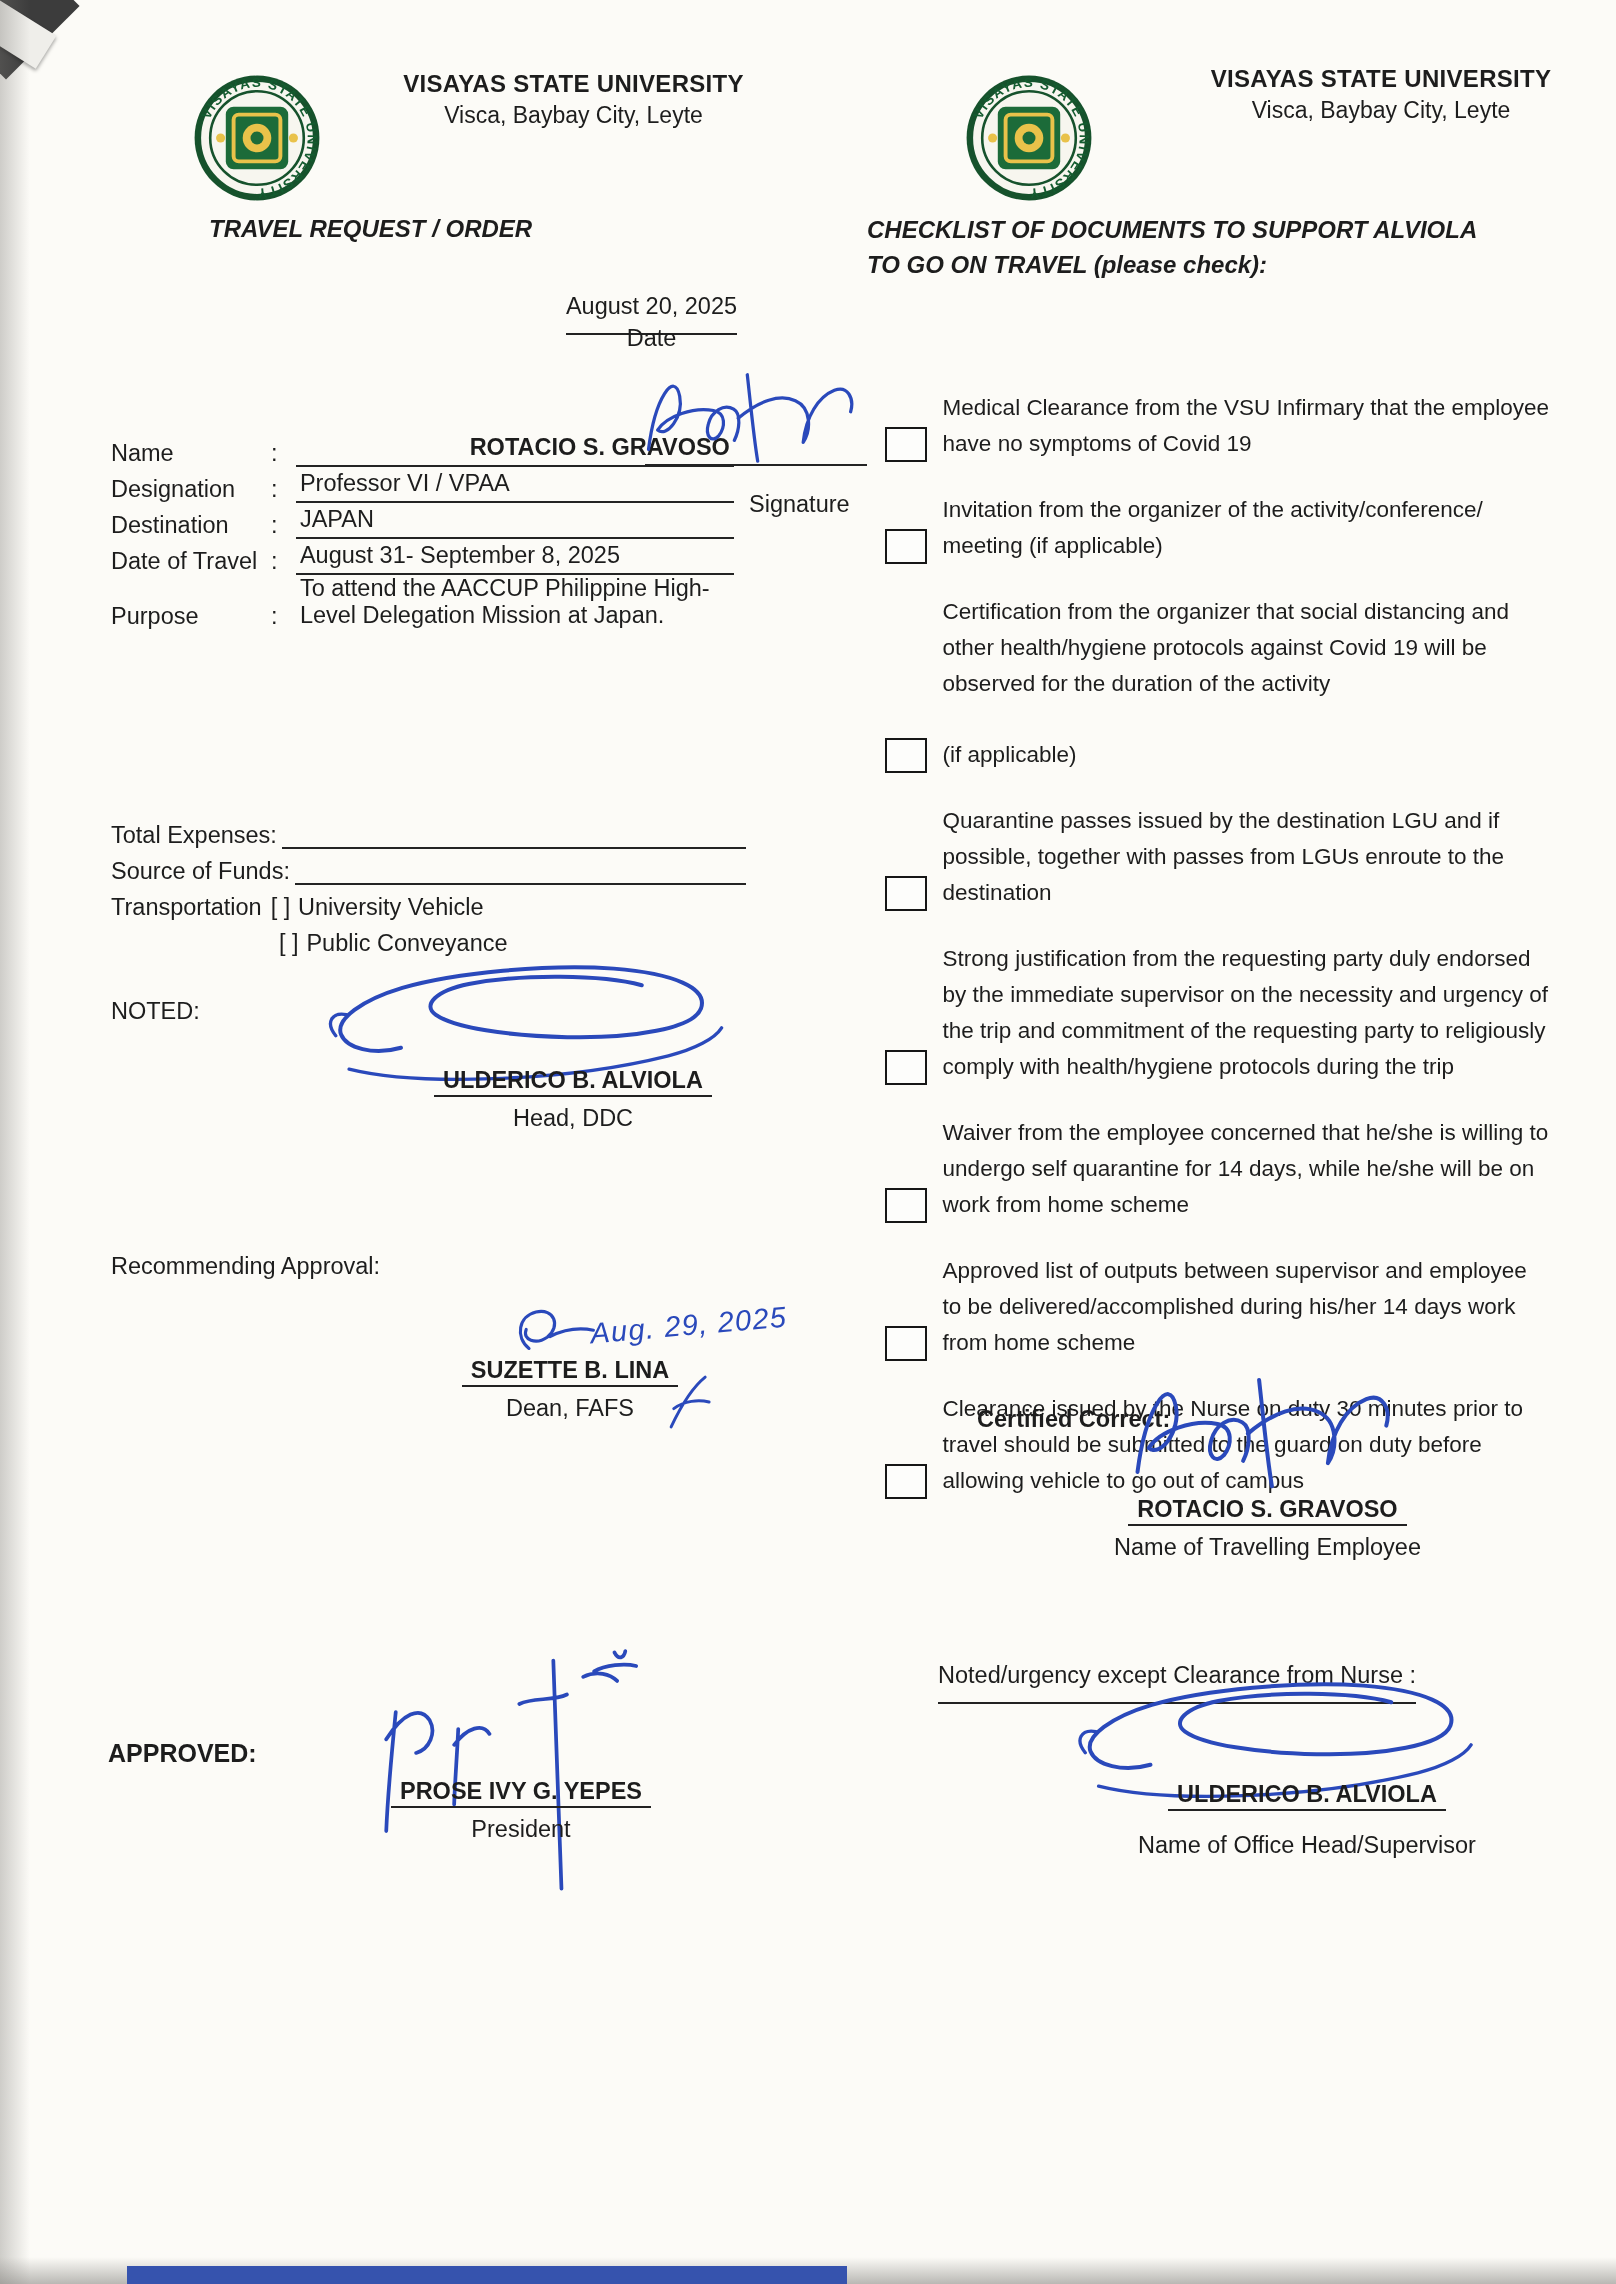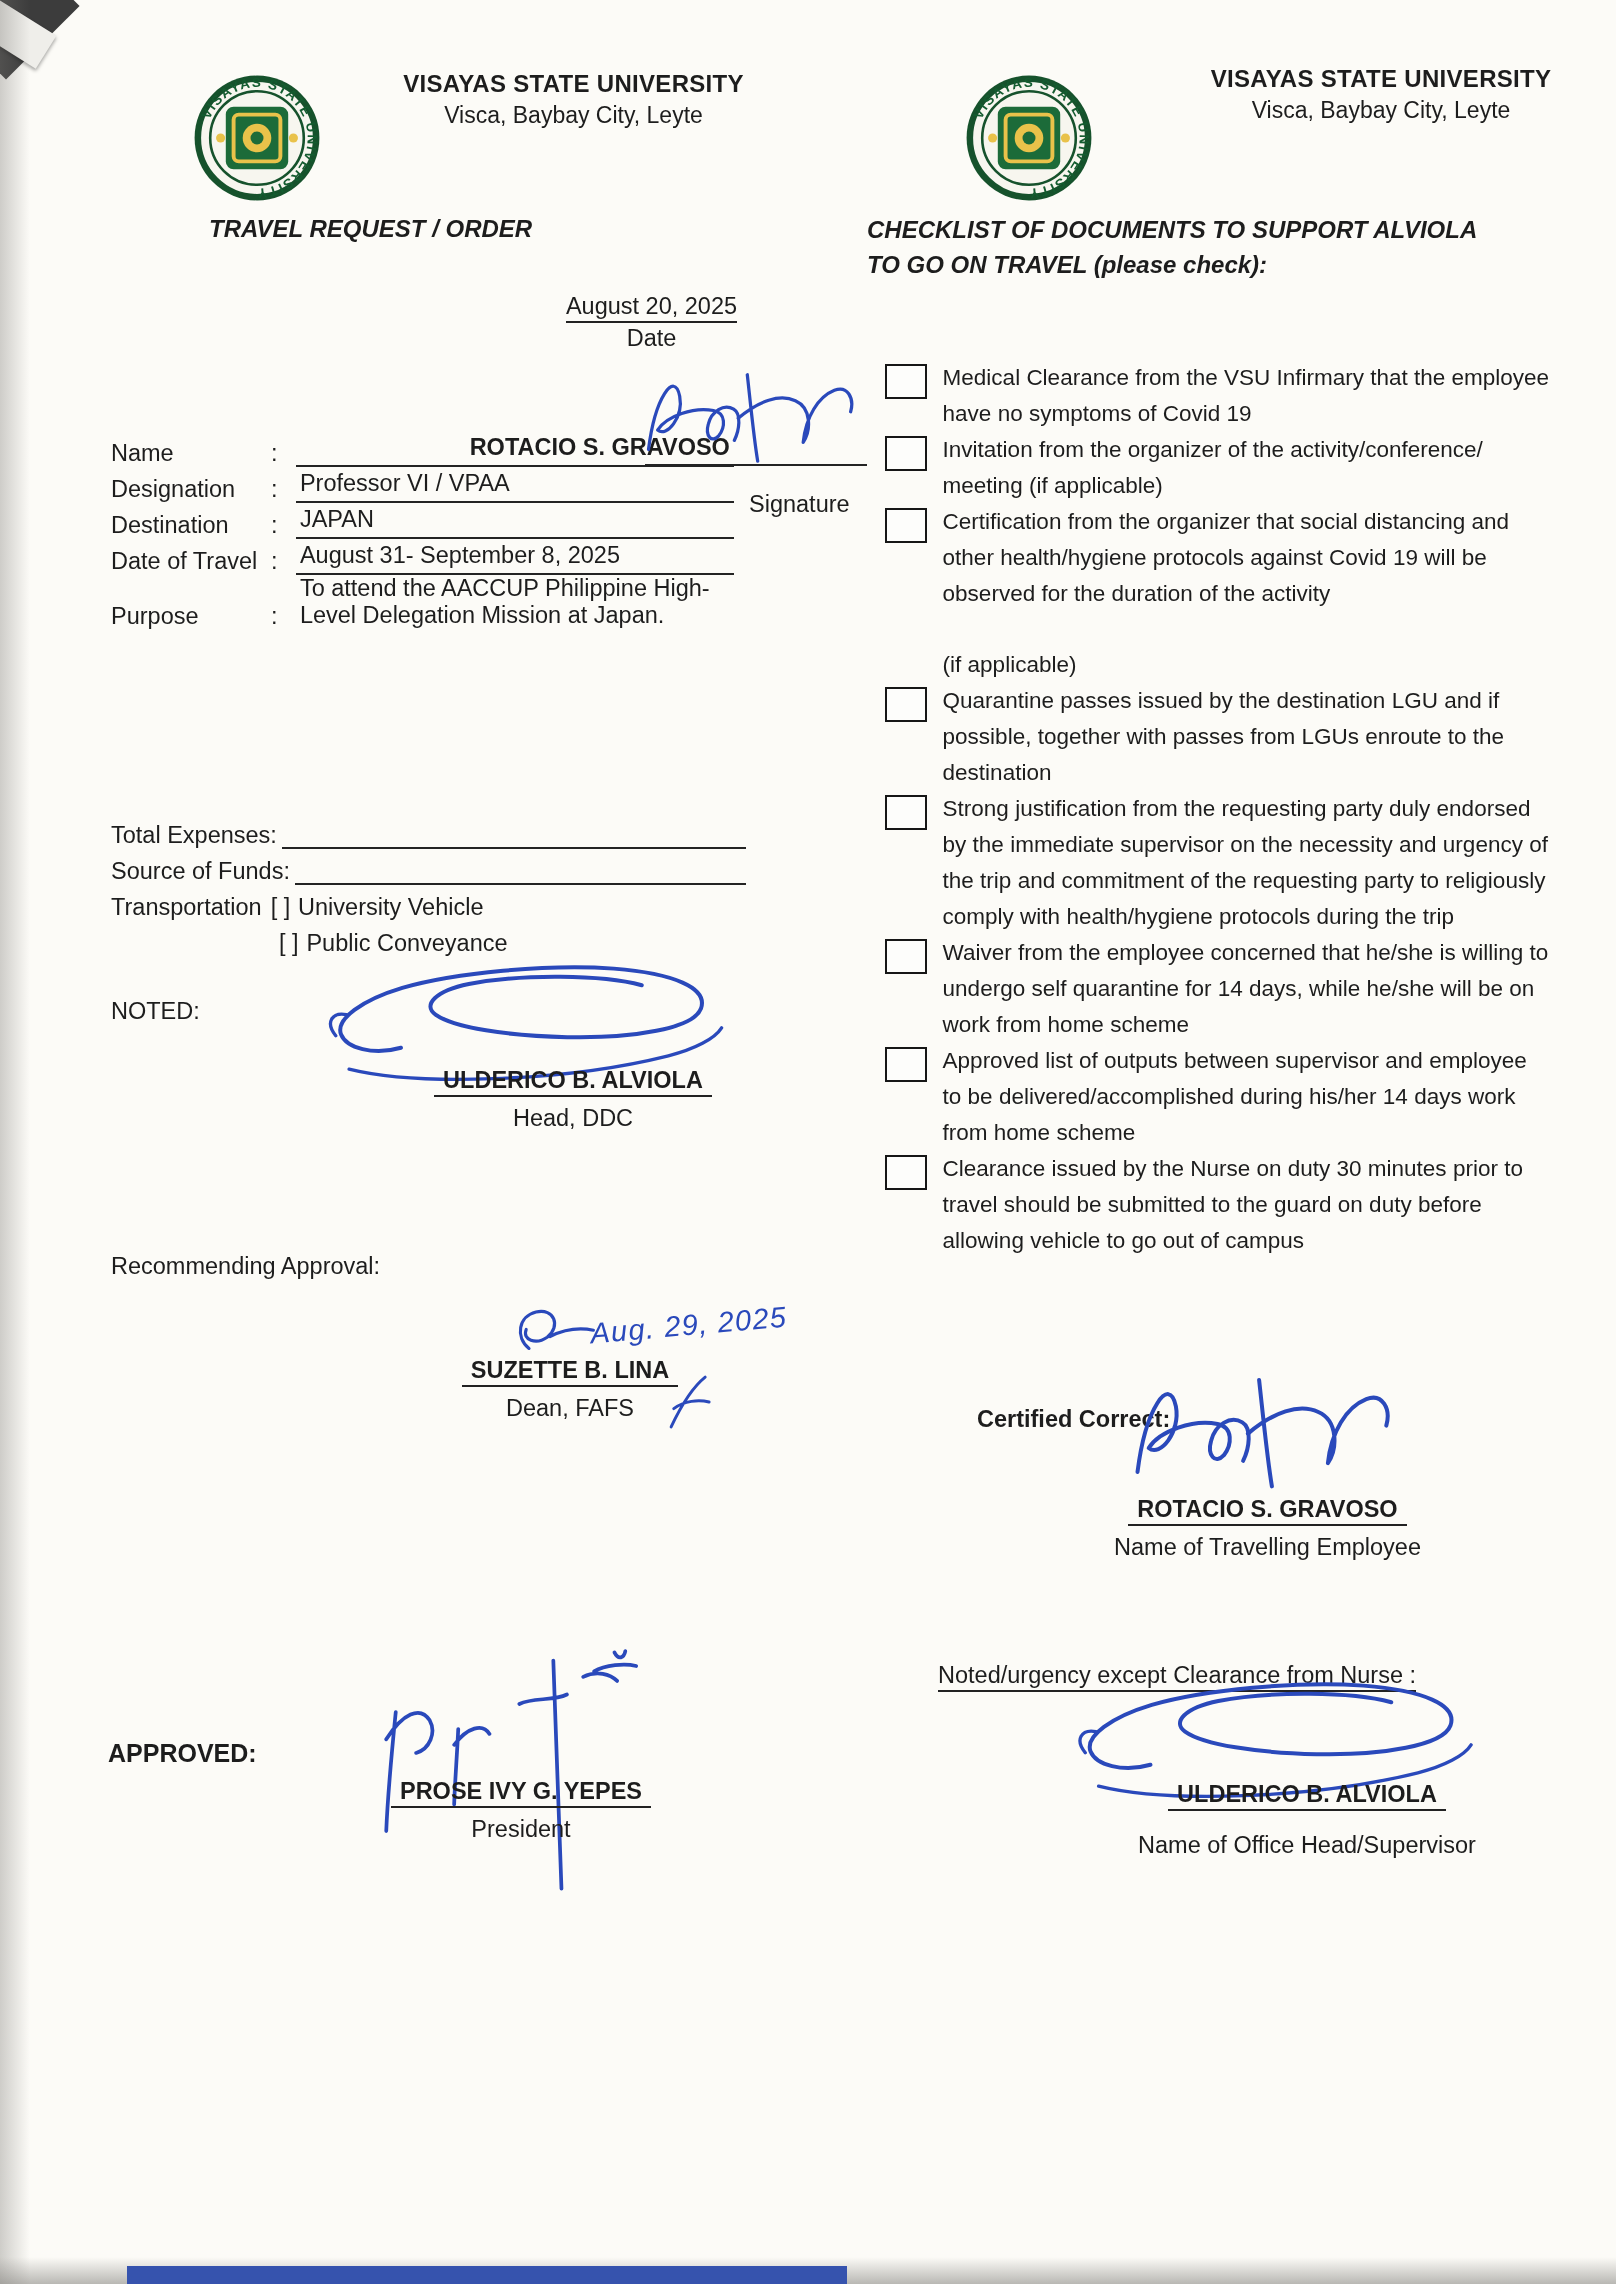--- a/index.html
+++ b/index.html
@@ -46,31 +46,31 @@
   .frow{display:flex;align-items:flex-end;min-height:36px;font-size:23.5px;}
   .frow .lbl{width:160px;flex:none;}
   .frow .colon{width:25px;flex:none;}
   .frow .val{border-bottom:2px solid #242424;padding:0 3.9px 1.3px 3.9px;min-height:30px;}
   .frow .noline{border-bottom:none;}
   .exrow{display:flex;align-items:flex-end;min-height:36px;font-size:23.5px;}
   .exrow .lbl2{flex:none;}
   .exrow .fill{flex:1;border-bottom:2px solid #242424;min-height:29px;margin-left:5.2px;}
   
   .checklist{position:absolute;left:885px;top:360px;width:665px;}
-  .citem{display:flex;align-items:flex-start;}
+  .citem{display:flex;align-items:flex-end;margin-top:30px;}
   .cbox{flex:none;width:38px;height:31px;border:2.3px solid #161616;margin:3.9px 15.6px 0 0;background:#fdfdfb;}
   .ctext{font-size:22.5px;line-height:36px;width:609px;}
   .cnote{font-size:22.5px;line-height:36px;margin-top:35px;}
   .sig{position:absolute;}
   .sig path{fill:none;stroke:#2a49bb;stroke-linecap:round;stroke-linejoin:round;}
   .hand{
     position:absolute;font-size:29px;font-style:italic;color:#2a49bb;
     transform:rotate(-5deg);letter-spacing:1.3px;
   }
-  .underline-text{border-bottom:2px solid #222;padding-bottom:2px;}
+  .underline-text{border-bottom:2px solid #222;padding-bottom:14px;}
   .seal-ring-text{font-size:10.5px;fill:#145c30;font-weight:bold;letter-spacing:1px;}
 </style>
 </head>
 <body>
 
 <div class="page">
 
   <div class="corner-fold"></div>
   <div class="corner-fold2"></div>
   <div class="edge-left"></div>

